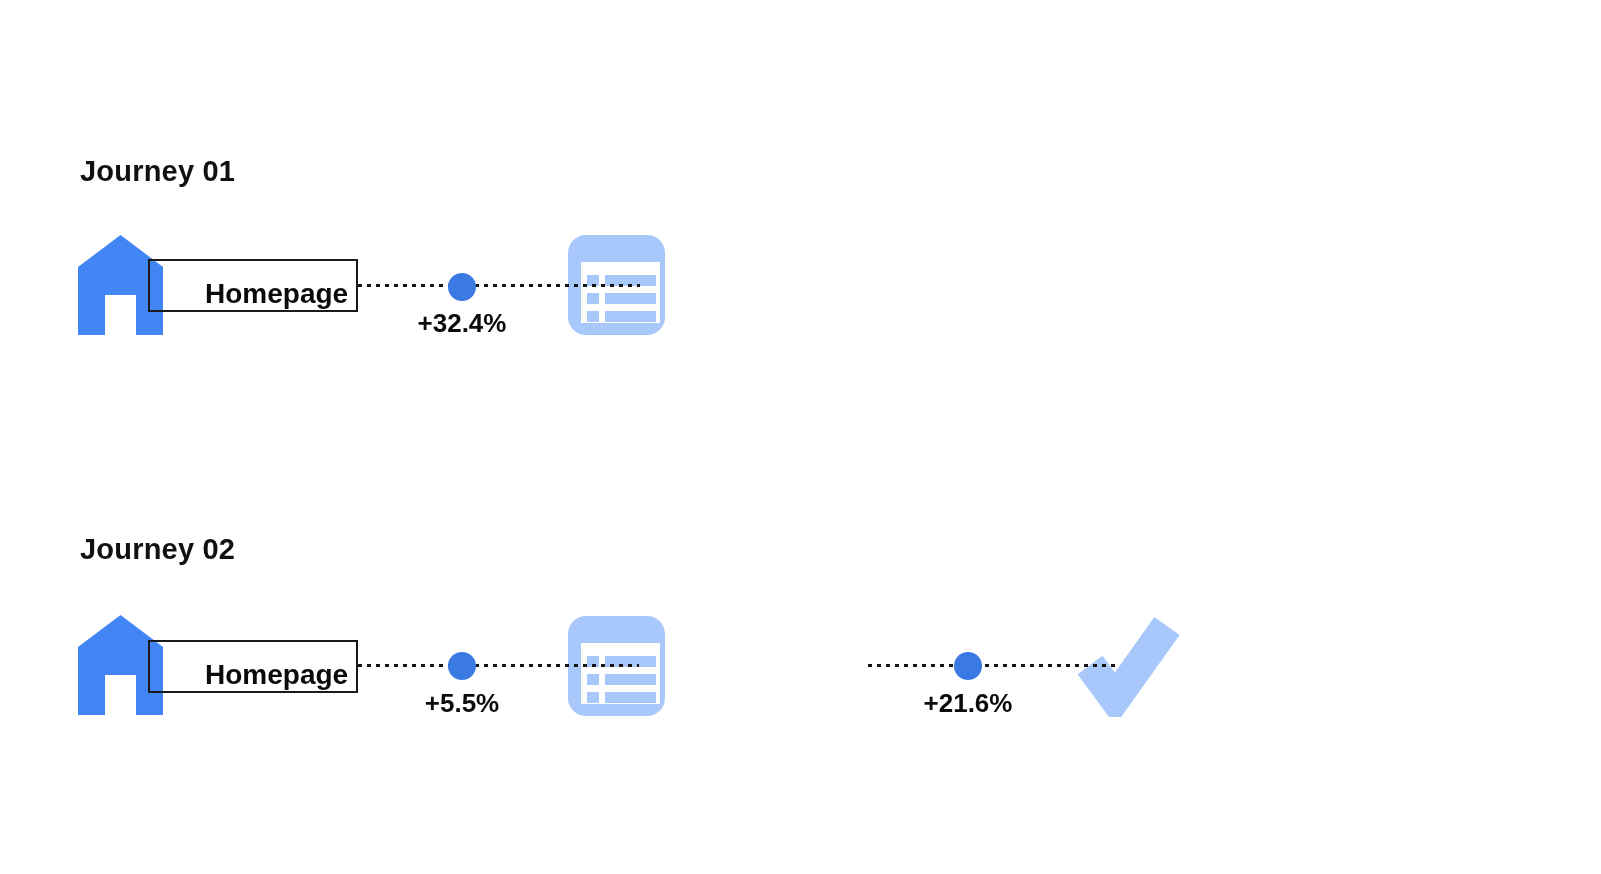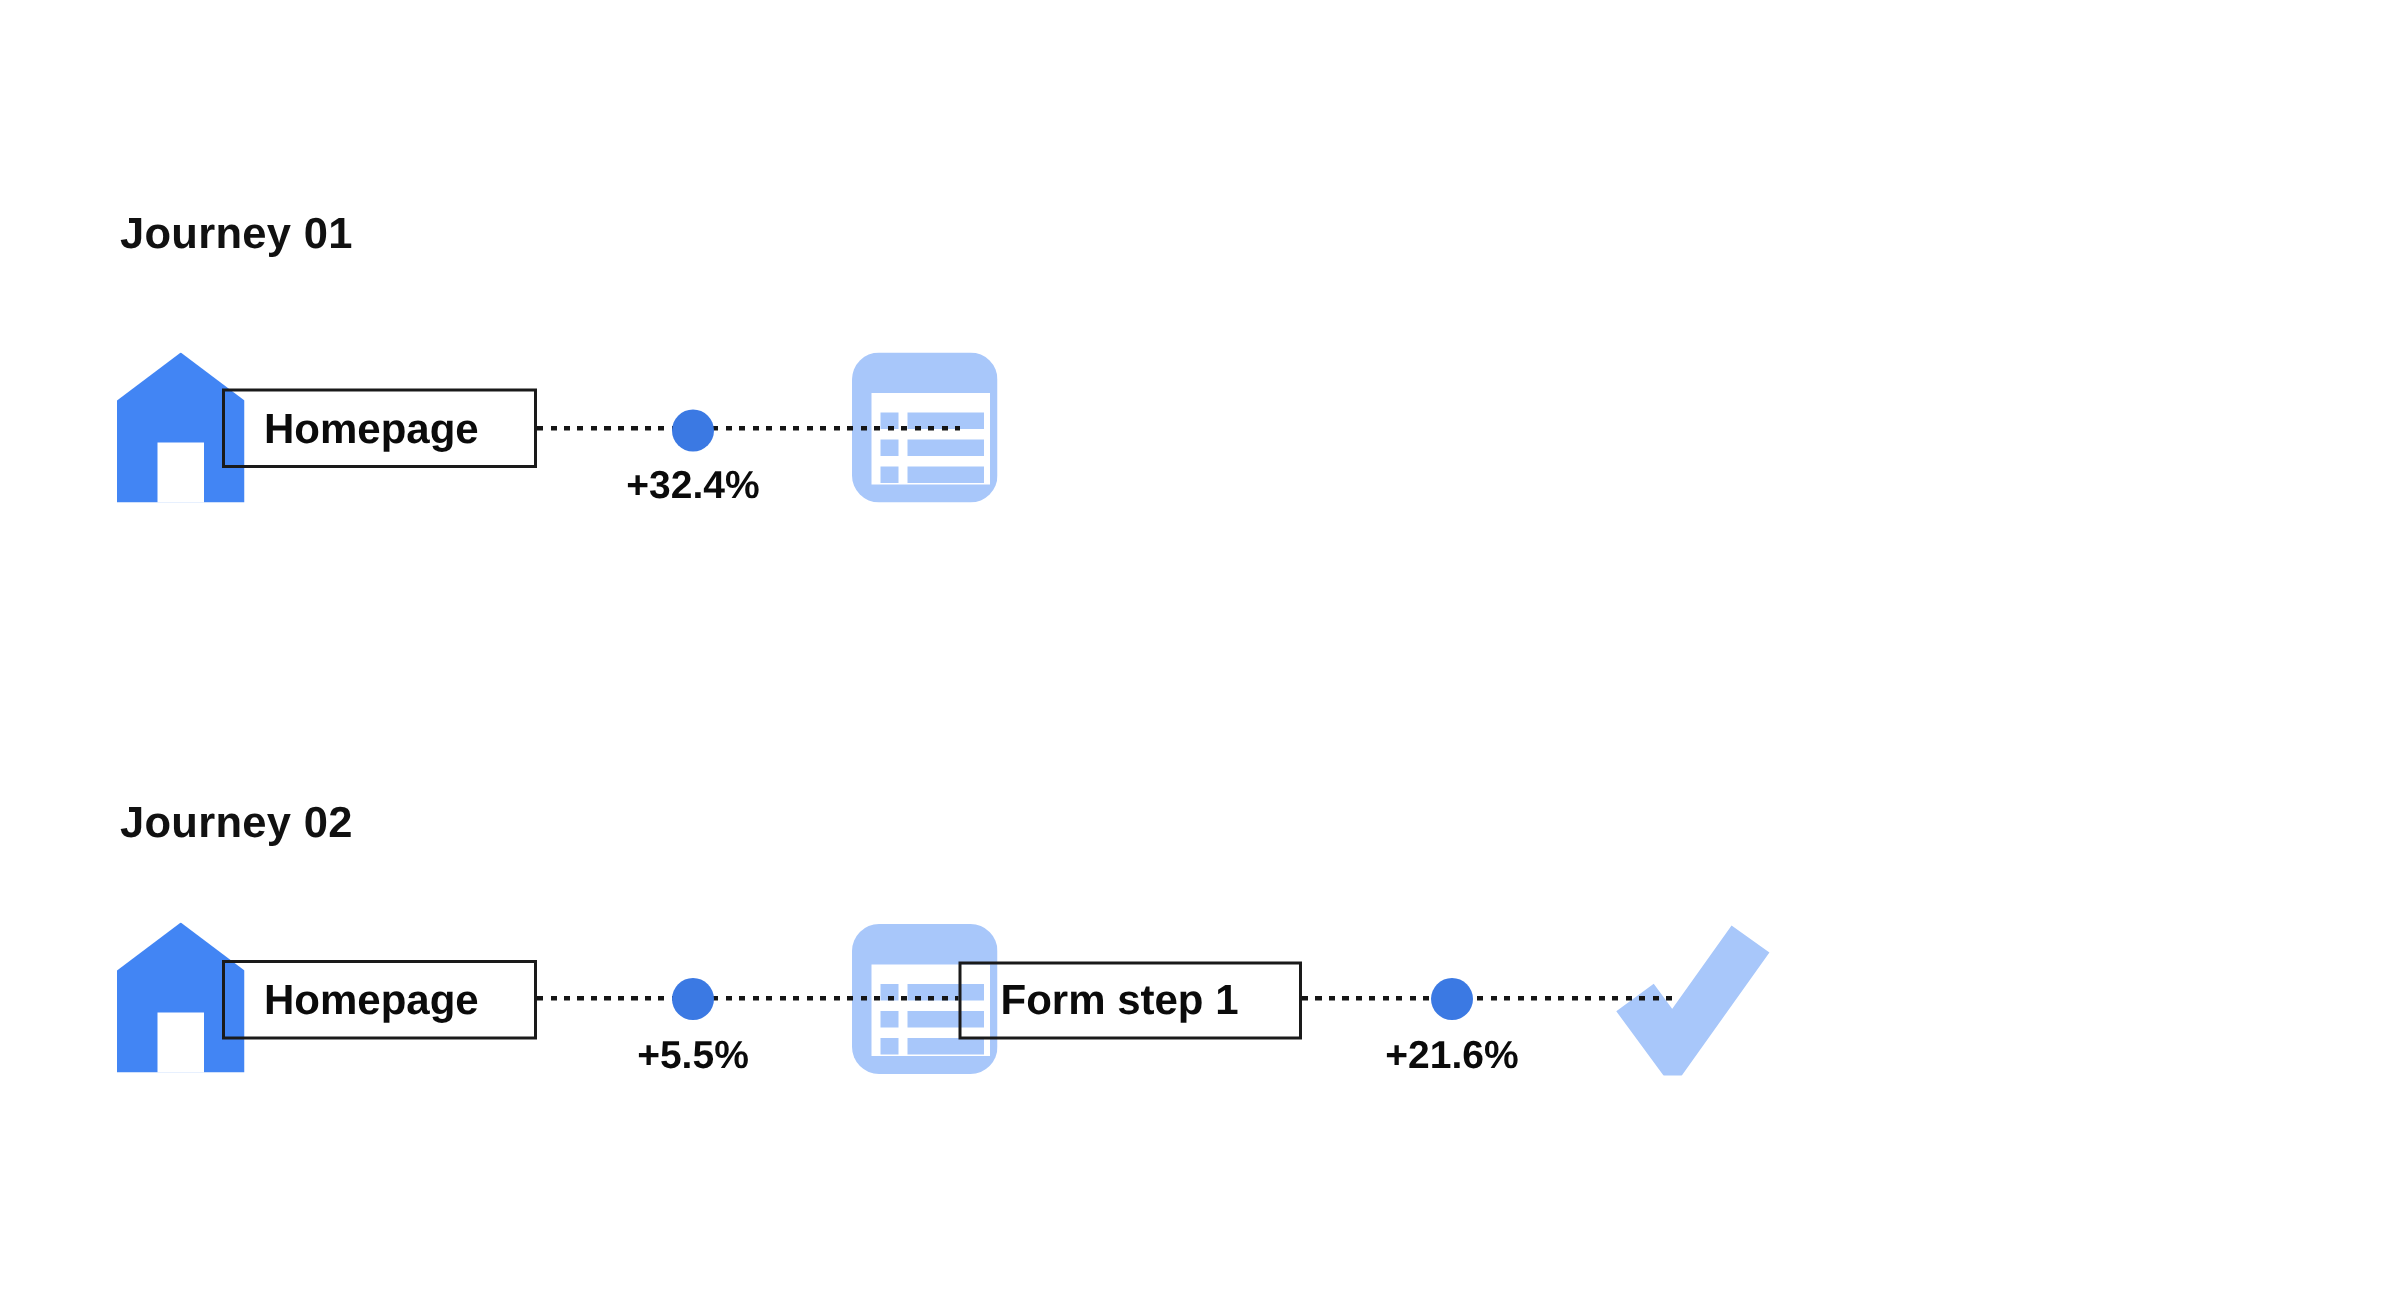--- a/index.html
+++ b/index.html
@@ -19,22 +19,22 @@
     letter-spacing:0.2px;
     color:#111111;
     z-index:5;
   }
   .node-icon{z-index:1;}
   .label-box{
     box-sizing:border-box;
     border:2px solid #1a1a1a;
     background:transparent;
     display:flex;
-    align-items:center;
-    padding-left:26px;
+    align-items:flex-end;
+    padding-left:55px;
     font-size:28px;
     font-weight:bold;
     color:#0b0b0b;
     z-index:4;
     white-space:nowrap;
   }
   .connector-line{
     height:3px;
     background:repeating-linear-gradient(to right,#151515 0 4px,transparent 4px 9px);
     z-index:2;
@@ -54,21 +54,21 @@
     color:#0b0b0b;
     z-index:4;
     white-space:nowrap;
   }
 </style>
 </head>
 <body>
 
 <div class="canvas">
 
-  <div class="abs journey-title" style="left:80px;top:140px;">Journey 01</div>
+  <div class="abs journey-title" style="left:80px;top:155px;">Journey 01</div>
 
   <div class="abs node-icon" style="left:78px;top:235px;width:85px;height:100px;">
     <svg width="85" height="100" viewBox="0 0 85 100">
       <path d="M42.5 0 L85 32 L85 100 L0 100 L0 32 Z" fill="#4285f4"></path>
       <rect x="27" y="60" width="31" height="41" fill="#ffffff"></rect>
     </svg>
   </div>
 
   <div class="abs label-box" style="left:148px;top:259px;width:210px;height:53px;">
     <span>Homepage</span>
@@ -115,23 +115,20 @@
       <rect x="13" y="27" width="79" height="61" fill="#ffffff"></rect>
       <rect x="19" y="40" width="12" height="11" fill="#a8c7fa"></rect>
       <rect x="37" y="40" width="51" height="11" fill="#a8c7fa"></rect>
       <rect x="19" y="58" width="12" height="11" fill="#a8c7fa"></rect>
       <rect x="37" y="58" width="51" height="11" fill="#a8c7fa"></rect>
       <rect x="19" y="76" width="12" height="11" fill="#a8c7fa"></rect>
       <rect x="37" y="76" width="51" height="11" fill="#a8c7fa"></rect>
     </svg>
   </div>
 
-  <div class="abs label-box" style="left:639px;top:641px;width:229px;height:52px;">
-    <span>Form step 1</span>
-  </div>
 
   <div class="abs connector-line" style="left:868px;top:664px;width:252px;"></div>
   <div class="abs connector-dot" style="left:954px;top:652px;"></div>
   <div class="abs delta-label" style="left:898px;top:688px;">+21.6%</div>
 
   <div class="abs node-icon" style="left:1073px;top:613px;width:112px;height:104px;">
     <svg width="112" height="104" viewBox="0 0 112 104">
       <polyline points="17,52 42,86 94,13" fill="none" stroke="#a8c7fa" stroke-width="31" stroke-linecap="butt" stroke-linejoin="miter"></polyline>
     </svg>
   </div>

